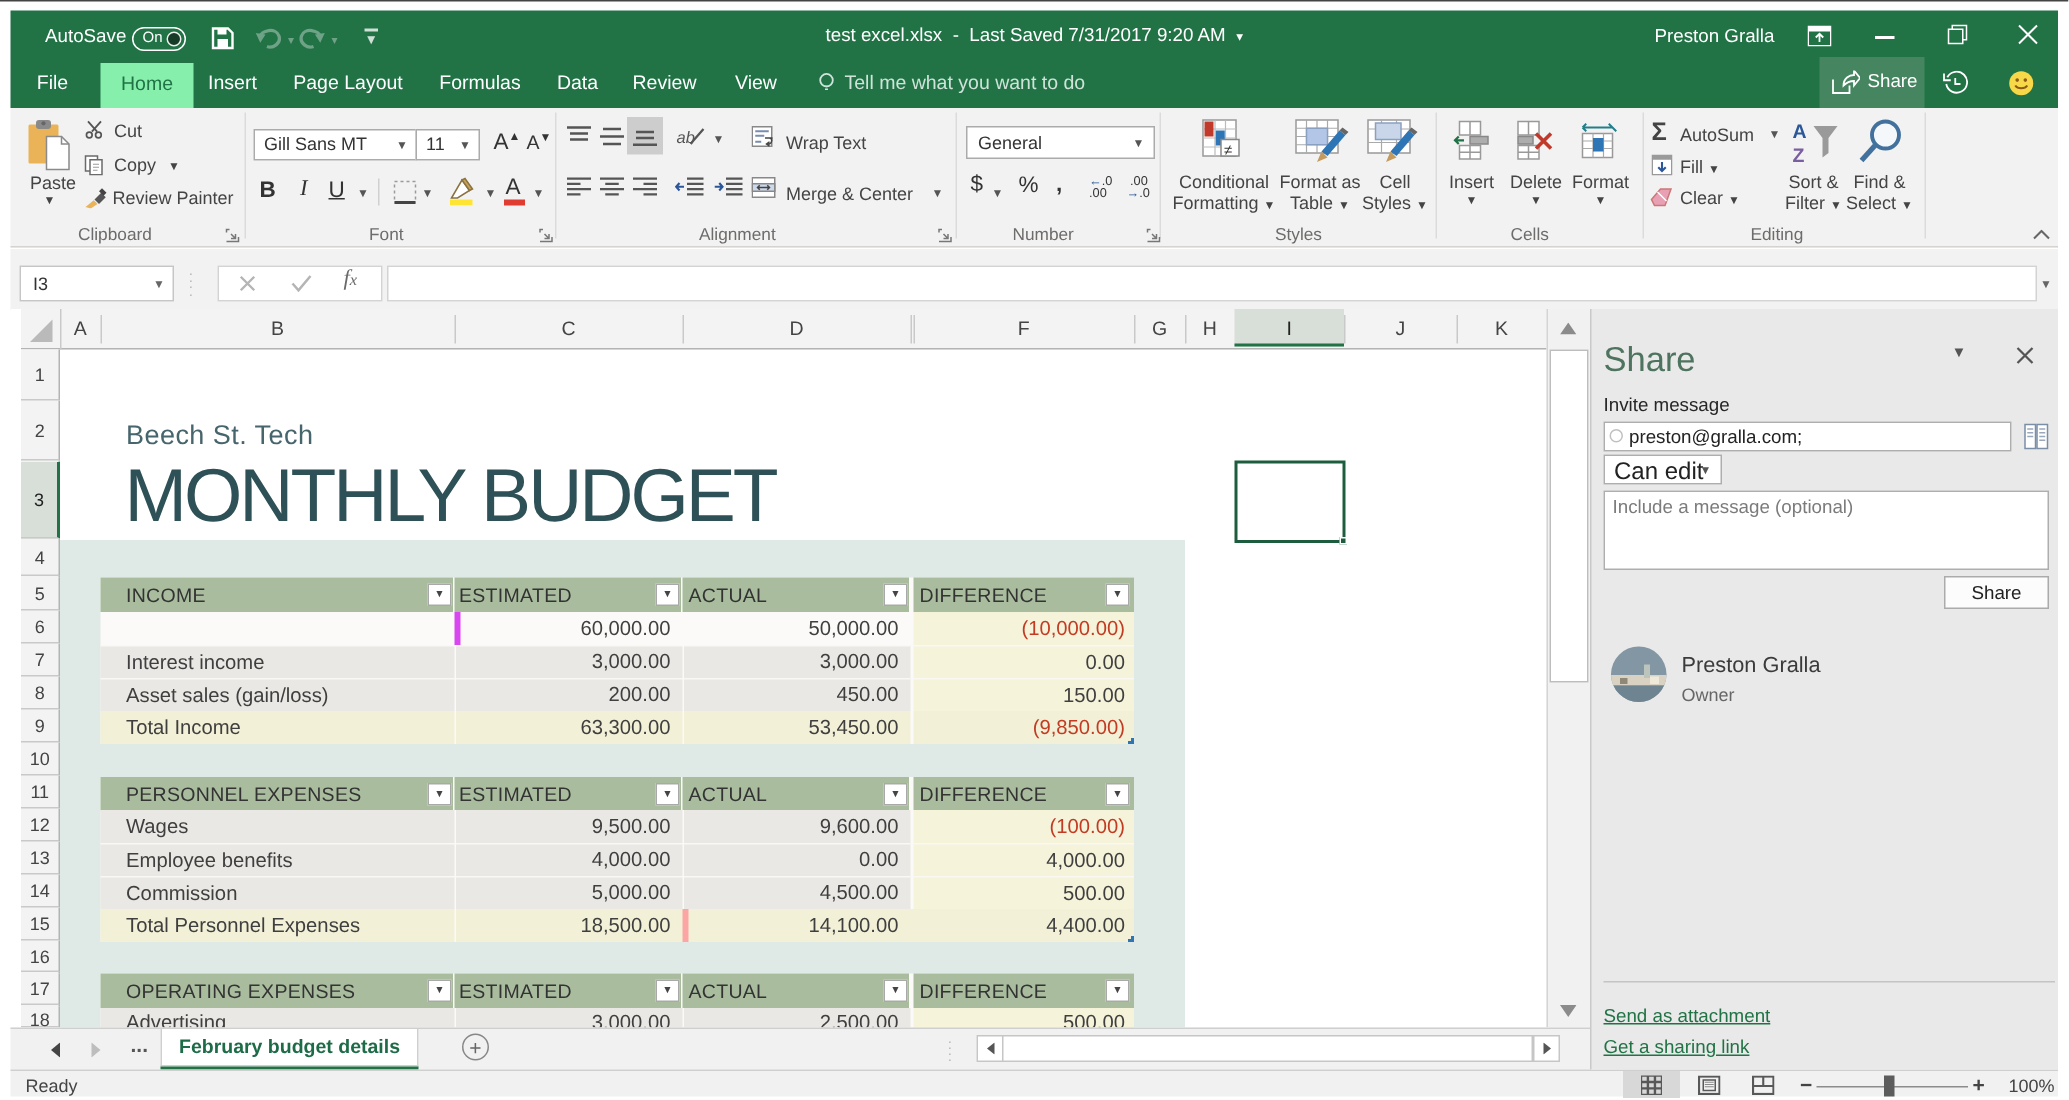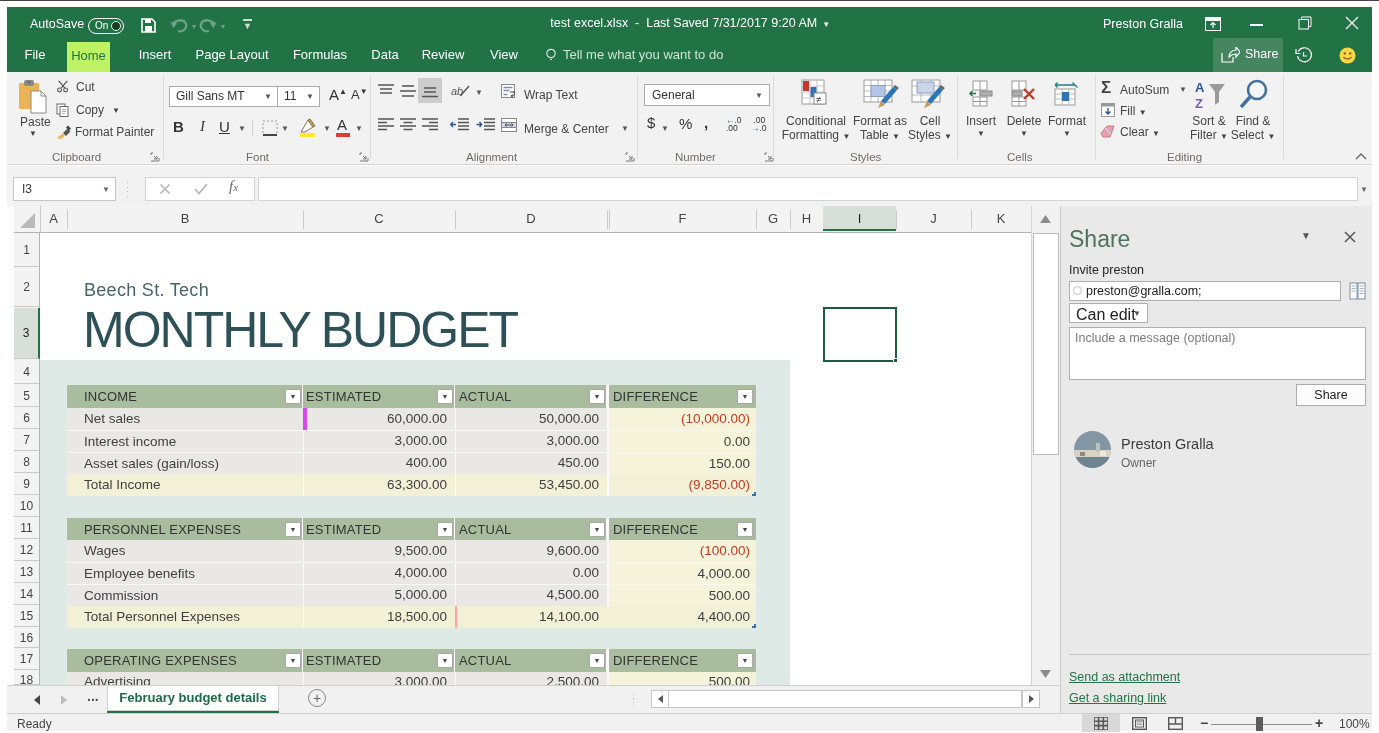--- a/index.html
+++ b/index.html
@@ -73,21 +73,21 @@
     <svg class="abs" style="left:1291px;top:9px;" width="14" height="14" viewBox="0 0 14 14">
         <rect x="1" y="3.5" width="9.5" height="9.5" fill="none" stroke="#fff"></rect>
         <path d="M3.5 3.5 V1 H13 V10.5 H10.5" fill="none" stroke="#fff"></path>
       </svg>
     <svg class="abs" style="left:1338px;top:9px;" width="14" height="14" viewBox="0 0 14 14">
         <path d="M1 1 L13 13 M13 1 L1 13" stroke="#fff" stroke-width="1.3"></path>
       </svg>
   </div>
   <div class="abs" id="tabrow">
     <div class="tab" style="left:5px;width:46px;">File</div>
-    <div class="tab" style="left:60px;top:4px;height:30px;line-height:28px;width:43px;background:#bef264;color:#217346;">Home</div>
+    <div class="tab" style="left:60px;top:4px;height:30px;line-height:28px;width:62px;background:#86efac;color:#217346;">Home</div>
     <div class="tab" style="left:117px;width:62px;">Insert</div>
     <div class="tab" style="left:179px;width:92px;">Page Layout</div>
     <div class="tab" style="left:271px;width:84px;">Formulas</div>
     <div class="tab" style="left:355px;width:46px;">Data</div>
     <div class="tab" style="left:401px;width:70px;">Review</div>
     <div class="tab" style="left:471px;width:52px;">View</div>
     <svg class="abs" style="left:538px;top:10px;" width="12" height="16" viewBox="0 0 12 16">
         <circle cx="6" cy="5.5" r="4.2" fill="none" stroke="#cfe3d8" stroke-width="1.2"></circle>
         <path d="M4.5 9.5 h3 M5 11.5 h2" stroke="#cfe3d8" stroke-width="1.1"></path>
       </svg>
@@ -140,21 +140,21 @@
         <rect x="4" y="3.5" width="8" height="10" fill="#fff" stroke="#6a6a6a"></rect>
         <path d="M6 6.5h4M6 8.5h4M6 10.5h3" stroke="#9b9b9b" stroke-width="0.8"></path>
       </svg>
     <div class="abs rtext" style="left:69px;top:31px;">Copy</div>
     <div class="abs" style="left:105px;top:34px;font-size:8px;color:#444;">▼</div>
     <svg class="abs" style="left:49px;top:52px;" width="16" height="15" viewBox="0 0 16 15">
         <path d="M1 14 l5.5-4.5 2.5 2.5 -4.5 3z" fill="#eab357"></path>
         <path d="M7 9 l4.5-4.5 3 3 -4.5 4.5z" fill="#555"></path>
         <path d="M10 3.5 l2-2 3 3 -2 2z" fill="#444"></path>
       </svg>
-    <div class="abs rtext" style="left:68px;top:53px;">Format Painter</div>
+    <div class="abs rtext" style="left:68px;top:53px;">Review Painter</div>
     <div class="glabel" style="left:45px;">Clipboard</div>
     <svg class="launch" style="left:143px;" width="10" height="10" viewBox="0 0 10 10">
         <path d="M1 3 v-2 h2 M1 9 h8 v-3 M4 4 l3 3 M7 4 v3 h-3" stroke="#777" fill="none"></path>
       </svg>
 
     <div class="combo" style="left:162px;top:14px;width:109px;height:21px;line-height:19px;padding-left:6px;">Gill Sans MT<span class="abs" style="right:5px;top:0;font-size:8px;color:#555;">▼</span></div>
     <div class="combo" style="left:270px;top:14px;width:43px;height:21px;line-height:19px;padding-left:6px;">11<span class="abs" style="right:5px;top:0;font-size:8px;color:#555;">▼</span></div>
     <div class="abs" style="left:322px;top:14px;font-size:15px;color:#333;">A<span style="font-size:8px;vertical-align:6px;">▲</span></div>
     <div class="abs" style="left:344px;top:15px;font-size:13px;color:#333;">A<span style="font-size:8px;vertical-align:5px;">▼</span></div>
     <div class="abs" style="left:166px;top:46px;width:13px;font-size:15px;font-weight:bold;color:#333;">B</div>
@@ -409,34 +409,33 @@
       <div class="tc hdrc lab" style="left:0;width:235px;line-height:23px;">INCOME</div>
       <div class="tc hdrc" style="left:236px;width:151px;line-height:23px;padding-left:3px;">ESTIMATED</div>
       <div class="tc hdrc" style="left:388px;width:151px;line-height:23px;padding-left:4px;">ACTUAL</div>
       <div class="tc hdrc" style="left:542px;width:147px;line-height:23px;padding-left:4px;">DIFFERENCE</div>
     </div>
     <div class="fbtn" style="left:278px;top:183px;">▼</div>
     <div class="fbtn" style="left:430px;top:183px;">▼</div>
     <div class="fbtn" style="left:582px;top:183px;">▼</div>
     <div class="fbtn" style="left:730px;top:183px;">▼</div>
     <div class="trow" style="top:202px;height:22px;">
-      <div class="tc lab" style="left:0;width:540px;background:#eae8e4;line-height:21px;">Net sales</div>
       <div class="tc num" style="left:236px;width:152px;border-left:4px solid #d946ef;line-height:21px;">60,000.00</div>
       <div class="tc num" style="left:388px;width:152px;border-left:1px solid #fbfaf8;line-height:21px;">50,000.00</div>
       <div class="tc num red" style="left:542px;width:147px;background:#f5f3da;line-height:21px;padding-right:6px;">(10,000.00)</div>
     </div>
     <div class="trow" style="top:224px;height:22px;">
       <div class="tc lab" style="left:0;width:540px;background:#eae8e4;border-top:1px solid #f9f8f5;line-height:21px;">Interest income</div>
       <div class="tc num" style="left:236px;width:152px;border-left:1px solid #fbfaf8;line-height:21px;">3,000.00</div>
       <div class="tc num" style="left:388px;width:152px;border-left:1px solid #fbfaf8;line-height:21px;">3,000.00</div>
       <div class="tc num" style="left:542px;width:147px;background:#f5f3da;border-top:1px solid #f9f8f5;line-height:21px;padding-right:6px;">0.00</div>
     </div>
     <div class="trow" style="top:246px;height:22px;">
       <div class="tc lab" style="left:0;width:540px;background:#eae8e4;border-top:1px solid #f9f8f5;line-height:21px;">Asset sales (gain/loss)</div>
-      <div class="tc num" style="left:236px;width:152px;border-left:1px solid #fbfaf8;line-height:21px;">400.00</div>
+      <div class="tc num" style="left:236px;width:152px;border-left:1px solid #fbfaf8;line-height:21px;">200.00</div>
       <div class="tc num" style="left:388px;width:152px;border-left:1px solid #fbfaf8;line-height:21px;">450.00</div>
       <div class="tc num" style="left:542px;width:147px;background:#f5f3da;border-top:1px solid #f9f8f5;line-height:21px;padding-right:6px;">150.00</div>
     </div>
     <div class="trow" style="top:268px;height:22px;">
       <div class="tc lab" style="left:0;width:540px;background:#f2f0d6;line-height:21px;">Total Income</div>
       <div class="tc num" style="left:236px;width:152px;border-left:1px solid #fbfaf8;line-height:21px;">63,300.00</div>
       <div class="tc num" style="left:388px;width:152px;border-left:1px solid #fbfaf8;line-height:21px;">53,450.00</div>
       <div class="tc num red" style="left:542px;width:147px;background:#f2f0d6;line-height:21px;padding-right:6px;">(9,850.00)</div>
     </div>
 
@@ -464,21 +463,21 @@
     </div>
     <div class="trow" style="top:378px;height:22px;">
       <div class="tc lab" style="left:0;width:540px;background:#eae8e4;border-top:1px solid #f9f8f5;line-height:21px;">Commission</div>
       <div class="tc num" style="left:236px;width:152px;border-left:1px solid #fbfaf8;line-height:21px;">5,000.00</div>
       <div class="tc num" style="left:388px;width:152px;border-left:1px solid #fbfaf8;line-height:21px;">4,500.00</div>
       <div class="tc num" style="left:542px;width:147px;background:#f5f3da;border-top:1px solid #f9f8f5;line-height:21px;padding-right:6px;">500.00</div>
     </div>
     <div class="trow" style="top:400px;height:22px;">
       <div class="tc lab" style="left:0;width:633px;background:#f2f0d6;line-height:21px;">Total Personnel Expenses</div>
       <div class="tc num" style="left:236px;width:152px;border-left:1px solid #fbfaf8;line-height:21px;">18,500.00</div>
-      <div class="tc num" style="left:388px;width:152px;border-left:2px solid #fca5a5;line-height:21px;">14,100.00</div>
+      <div class="tc num" style="left:388px;width:152px;border-left:4px solid #fca5a5;line-height:21px;">14,100.00</div>
       <div class="tc num" style="left:542px;width:147px;background:#f2f0d6;line-height:21px;padding-right:6px;">4,400.00</div>
     </div>
 
     <div class="trow" style="top:443px;height:23px;">
       <div class="tc hdrc lab" style="left:0;width:235px;line-height:23px;">OPERATING EXPENSES</div>
       <div class="tc hdrc" style="left:236px;width:151px;line-height:23px;padding-left:3px;">ESTIMATED</div>
       <div class="tc hdrc" style="left:388px;width:151px;line-height:23px;padding-left:4px;">ACTUAL</div>
       <div class="tc hdrc" style="left:542px;width:147px;line-height:23px;padding-left:4px;">DIFFERENCE</div>
     </div>
     <div class="fbtn" style="left:278px;top:447px;">▼</div>
@@ -551,21 +550,21 @@
     <div class="abs" style="left:1249px;top:3px;width:7px;height:14px;background:#5c5c5c;"></div>
     <div class="abs" style="left:1308px;top:1px;font-size:14px;font-weight:bold;color:#444;">+</div>
     <div class="abs" style="left:1332px;top:3px;">100%</div>
   </div>
   <div class="abs" id="pane">
     <div class="abs" style="left:8px;top:20px;font-size:23px;color:#4e735e;">Share</div>
     <div class="abs" style="left:240px;top:24px;font-size:10px;color:#555;">▼</div>
     <svg class="abs" style="left:283px;top:25px;" width="12" height="12" viewBox="0 0 12 12">
         <path d="M1 1 L11 11 M11 1 L1 11" stroke="#555" stroke-width="1.5"></path>
       </svg>
-    <div class="abs" style="left:8px;top:57px;font-size:12.5px;color:#262626;">Invite preston</div>
+    <div class="abs" style="left:8px;top:57px;font-size:12.5px;color:#262626;">Invite message</div>
     <div class="abs" style="left:8px;top:75px;width:272px;height:20px;background:#fff;border:1px solid #aeaeae;"></div>
     <div class="abs" style="left:12px;top:80px;width:9px;height:9px;border:1px solid #c0c0c0;border-radius:50%;"></div>
     <div class="abs" style="left:25px;top:78px;font-size:12.5px;color:#222;">preston@gralla.com;</div>
     <svg class="abs" style="left:288px;top:76px;" width="17" height="18" viewBox="0 0 17 18">
         <rect x="1" y="1" width="7" height="16" fill="#fff" stroke="#7a8ea8"></rect>
         <rect x="9" y="1" width="7" height="16" fill="#fff" stroke="#7a8ea8"></rect>
         <path d="M2.5 4h4M2.5 6.5h4M2.5 9h4M10.5 4h4M10.5 6.5h4M10.5 9h4M10.5 11.5h4" stroke="#9aa8bc" stroke-width="0.9"></path>
       </svg>
     <div class="abs" style="left:8px;top:97px;width:79px;height:20px;background:#fff;border:1px solid #aeaeae;"></div>
     <div class="abs" style="left:15px;top:100px;font-size:16px;color:#222;">Can edit</div>

